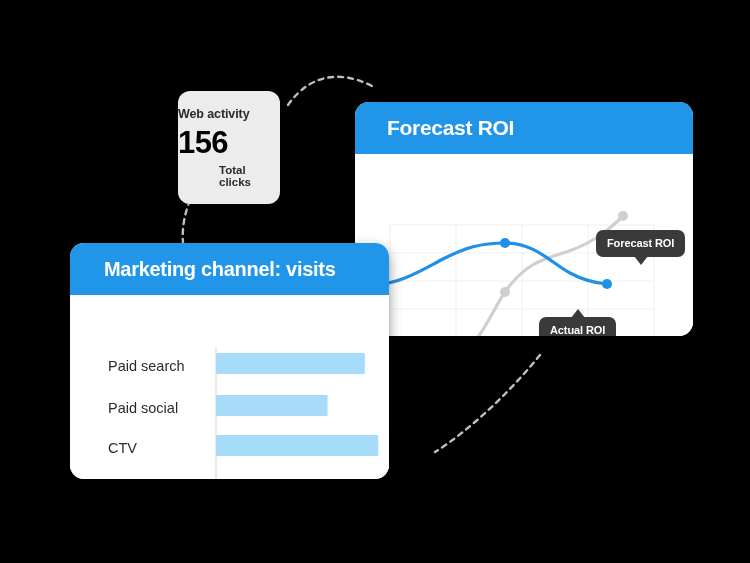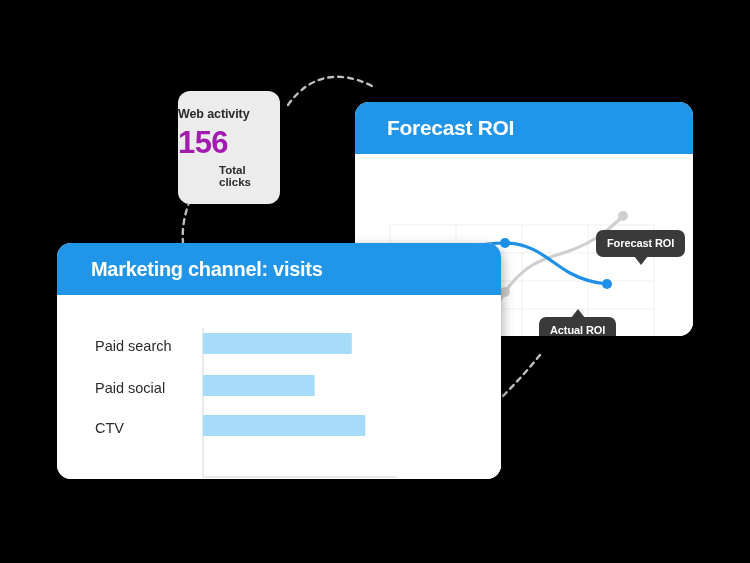--- a/index.html
+++ b/index.html
@@ -22,21 +22,21 @@
     border-radius: 12px;
     display: flex; flex-direction: column;
     justify-content: center;
     box-shadow: 0 3px 8px rgba(0,0,0,.35);
   }
   #web-activity-card .wa-title {
     font-size: 12.5px; font-weight: bold; color: #2B2B2B;
     letter-spacing: -.1px;
   }
   #web-activity-card .wa-value {
-    font-size: 31px; font-weight: bold; color: #a21caf;
+    font-size: 31px; font-weight: bold; color: #000000;
     line-height: 1.05; margin-top: 6px; letter-spacing: -.6px;
   }
   #web-activity-card .wa-sub {
     font-size: 11.5px; font-weight: bold; color: #2B2B2B;
     margin-top: 5px;
     margin-left: 41px;
   }
 
   
   .panel {
@@ -82,23 +82,23 @@
   }
   #tooltip-actual { left: 184px; top: 163px; }
   #tooltip-actual .tip-arrow {
     left: 50%; margin-left: -7px; top: -8px;
     border-left: 7px solid transparent;
     border-right: 7px solid transparent;
     border-bottom: 9px solid #3A3A3A;
   }
 
   
-  #marketing-card { left: 57px; top: 243px; width: 444px; height: 236px; }
+  #marketing-card { left: 70px; top: 243px; width: 319px; height: 236px; }
   #marketing-card .panel-header { height: 52px; padding-left: 34px; font-size: 20px; letter-spacing: -.3px; }
-  #marketing-card .panel-body { height: 184px; }
+  #marketing-card .panel-body { height: 184px; margin-top: 20px; }
   #bar-chart { position: absolute; left: 0; top: 0; width: 368px; height: 184px; }
 </style>
 </head>
 <body>
 
 <div id="stage">
 
   <svg class="connectors" viewBox="0 0 750 563">
     <path d="M 288 105 C 310 74, 340 70, 372 86" fill="none" stroke="#BFBFBF" stroke-width="2.4" stroke-dasharray="5 5" stroke-linecap="round"></path>
     <path d="M 190 200 C 184 216, 182 228, 183 243" fill="none" stroke="#BFBFBF" stroke-width="2.4" stroke-dasharray="5 5" stroke-linecap="round"></path>

